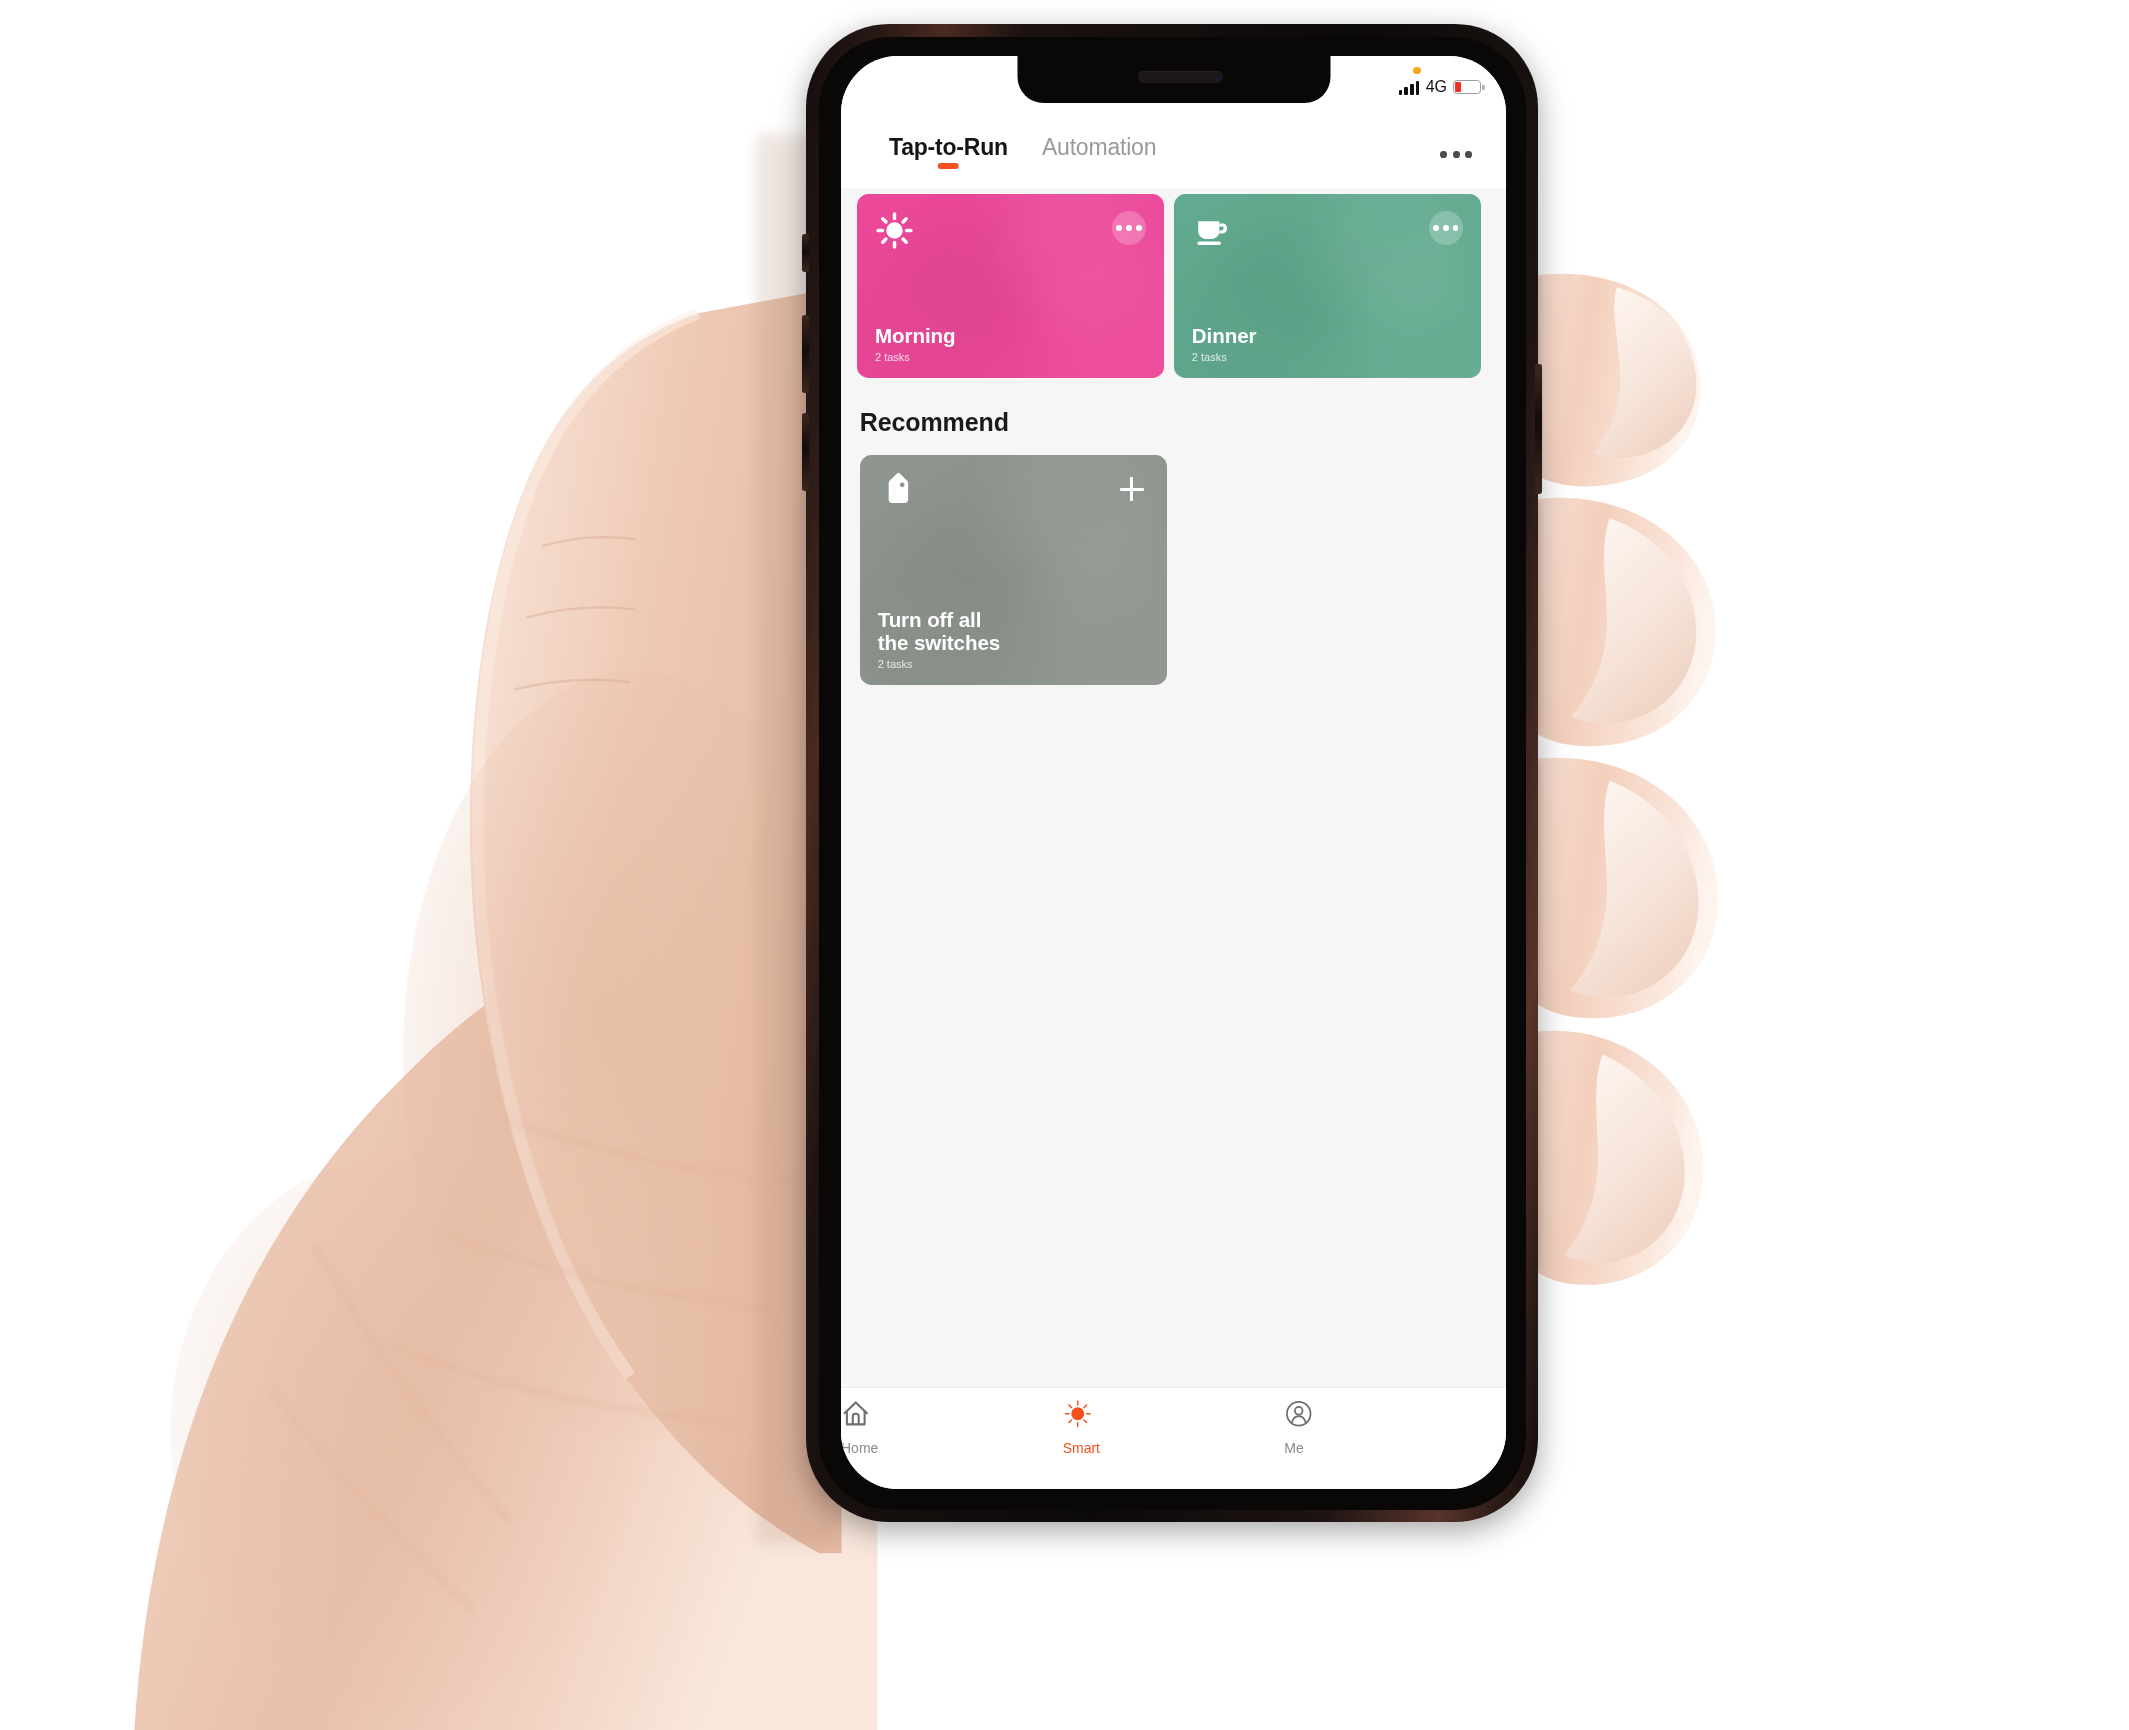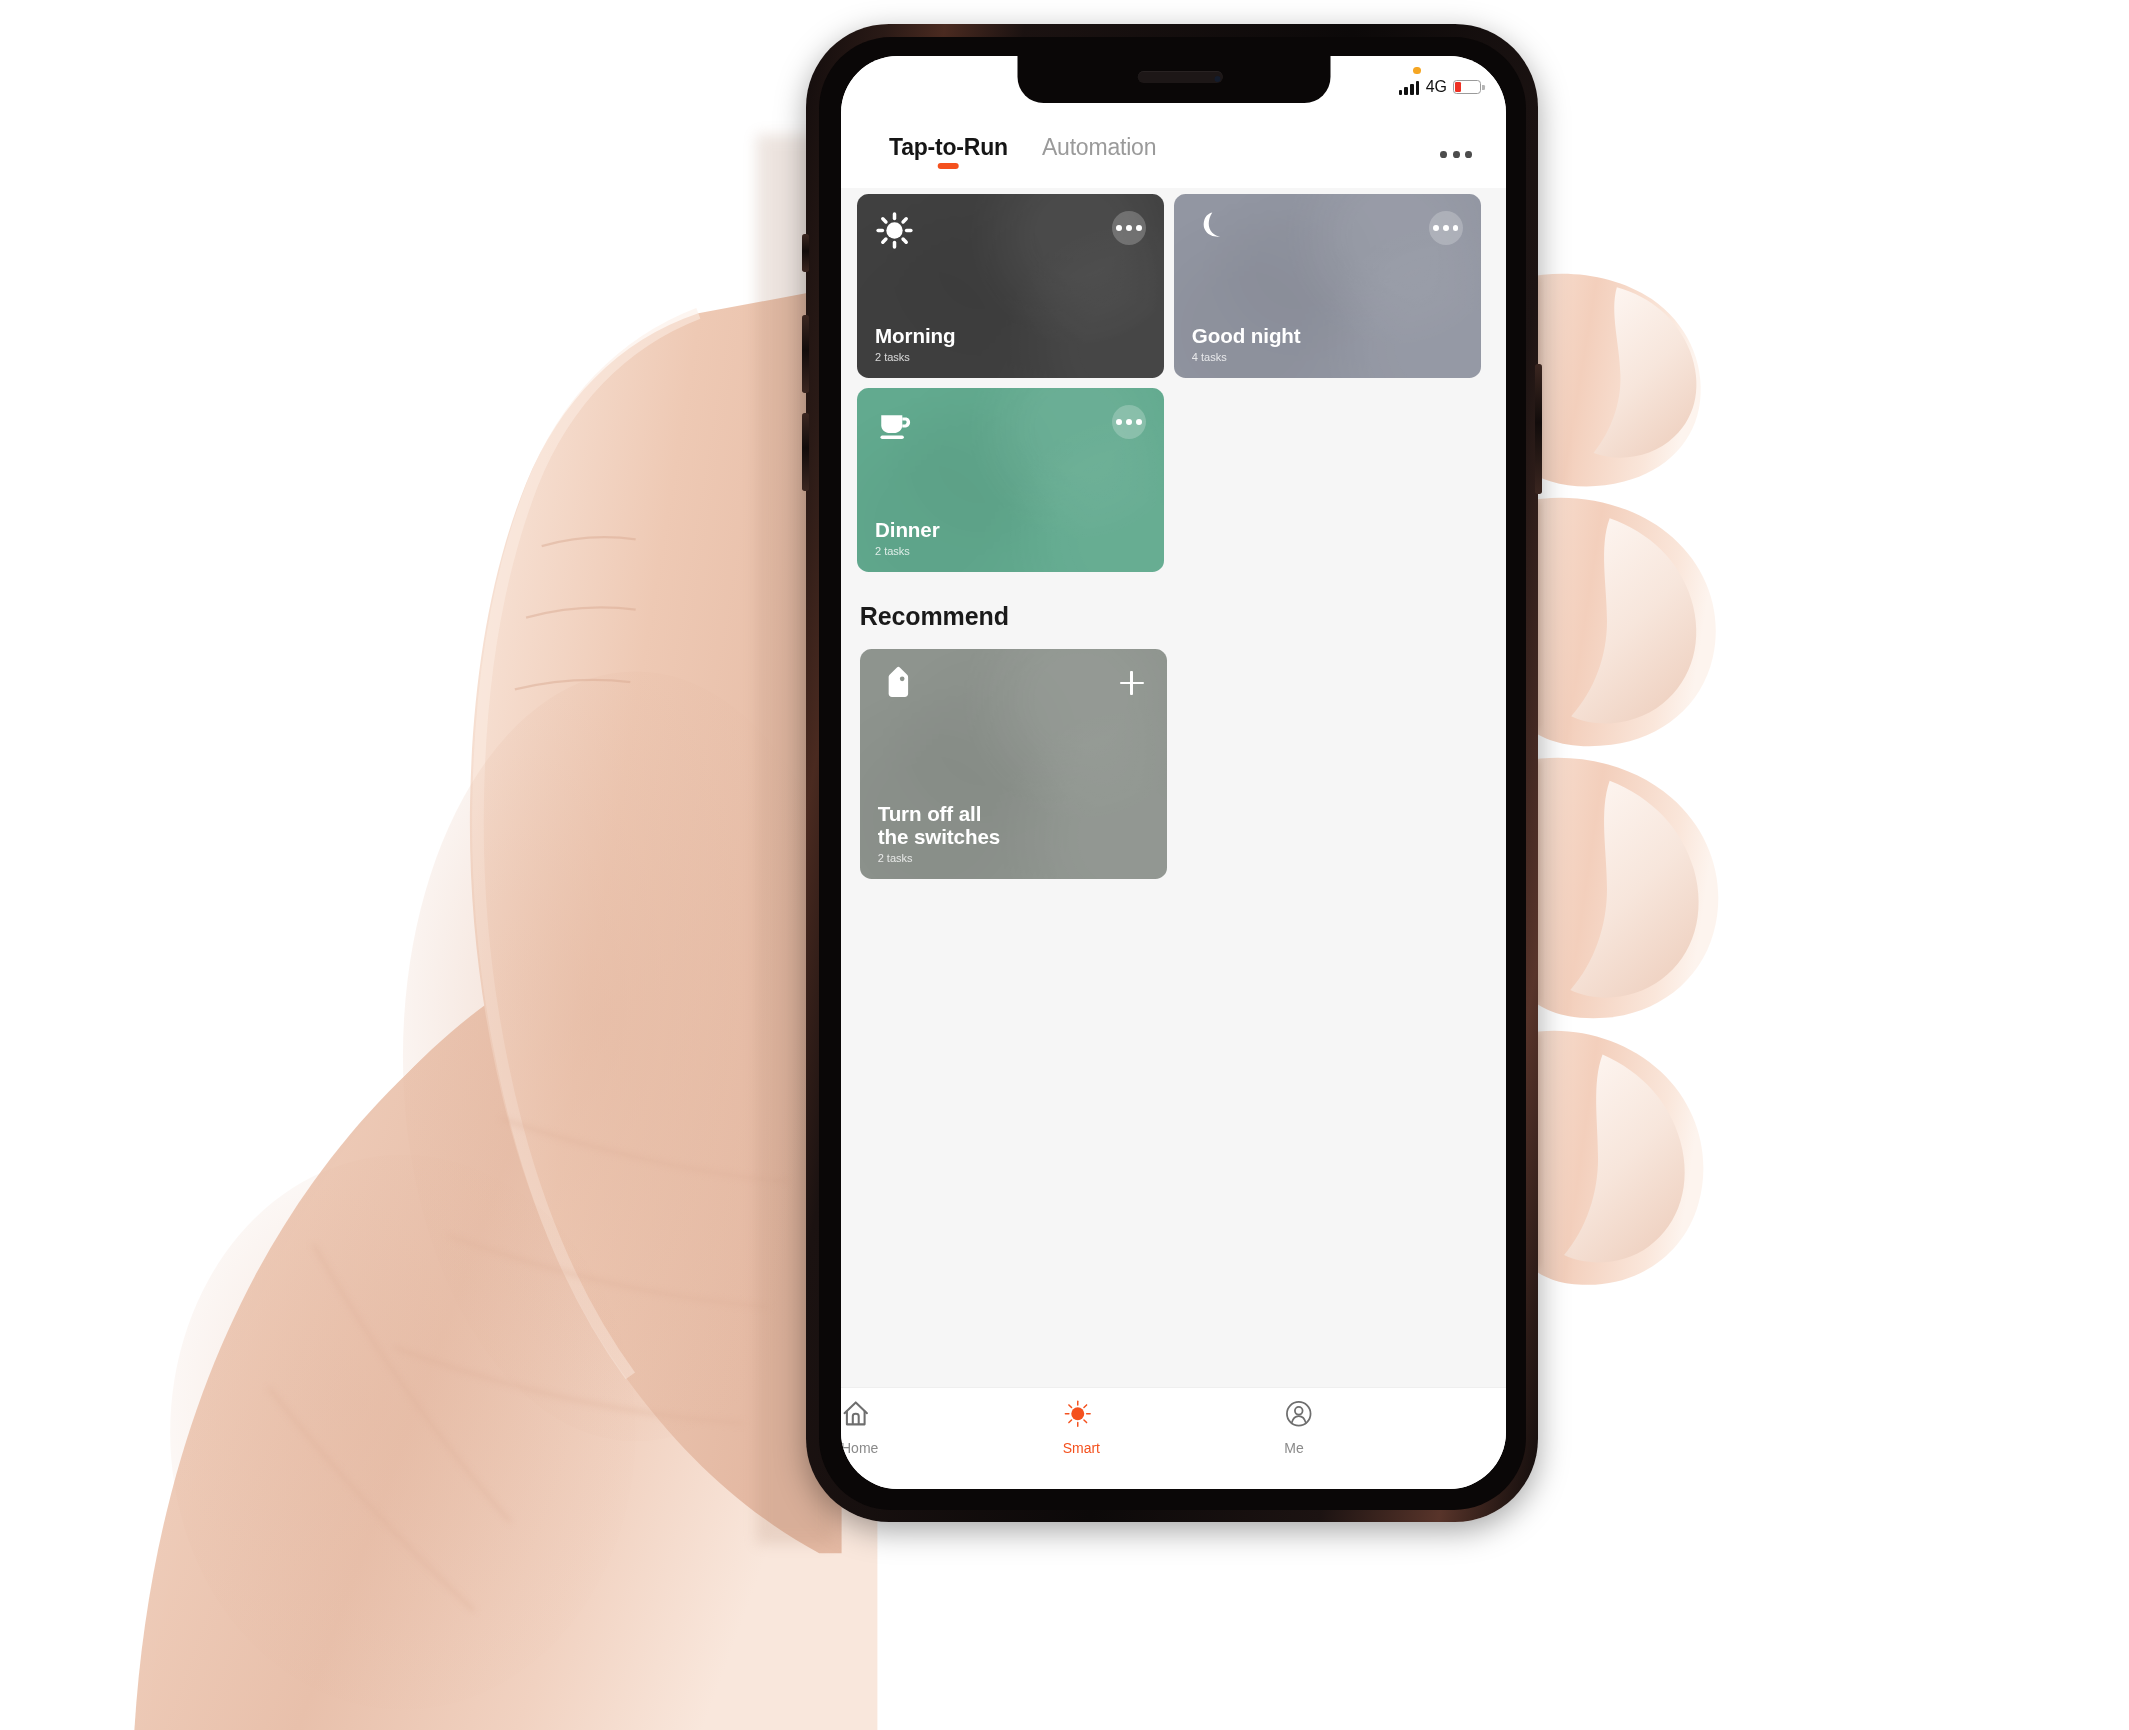--- a/index.html
+++ b/index.html
@@ -516,21 +516,21 @@
         <span></span>
           <span></span>
           <span></span>
       </div>
     </div>
 
     <div id="content">
 
       <div id="scene-grid">
 
-        <div class="scene-card tall" style="background:#404040">
+        <div class="scene-card tall" style="background:#ec4899">
           <div class="card-texture"></div>
           <div class="card-top">
             <div class="card-icon">
               <svg viewBox="0 0 100 100">
                 <circle cx="50" cy="50" r="21" fill="#fff"></circle>
                 <g stroke="#fff" stroke-width="9" stroke-linecap="round">
                   <line x1="50" y1="8" x2="50" y2="19"></line>
                   <line x1="50" y1="81" x2="50" y2="92"></line>
                   <line x1="8" y1="50" x2="19" y2="50"></line>
                   <line x1="81" y1="50" x2="92" y2="50"></line>
@@ -546,40 +546,20 @@
                 <span class="dot"></span>
                 <span class="dot"></span>
             </div>
           </div>
           <div class="card-bottom">
             <div class="card-title">Morning</div>
             <div class="card-subtitle">2 tasks</div>
           </div>
         </div>
 
-        <div class="scene-card tall" style="background:#9296A2">
-          <div class="card-texture"></div>
-          <div class="card-top">
-            <div class="card-icon">
-              <svg viewBox="0 0 100 100">
-                <path d="M66 66 C 40 66, 24 46, 32 22 C 36 11, 44 6, 52 4
-                         C 40 22, 40 44, 52 56 C 58 62, 66 66, 72 66 Z" fill="#fff"></path>
-              </svg>
-            </div>
-            <div class="card-action">
-              <span class="dot"></span>
-                <span class="dot"></span>
-                <span class="dot"></span>
-            </div>
-          </div>
-          <div class="card-bottom">
-            <div class="card-title">Good night</div>
-            <div class="card-subtitle">4 tasks</div>
-          </div>
-        </div>
 
         <div class="scene-card tall" style="background:#62AA8F">
           <div class="card-texture"></div>
           <div class="card-top">
             <div class="card-icon">
               <svg viewBox="0 0 100 100">
                 <path d="M16 26 H70 V52 C70 64, 60 72, 48 72 H38 C26 72, 16 64, 16 52 Z" fill="#fff"></path>
                 <path d="M70 32 H78 C86 32, 90 38, 90 44 C90 52, 84 58, 76 58 H70 V50 H75
                          C79 50, 81 47, 81 44 C81 41, 79 40, 76 40 H70 Z" fill="#fff"></path>
                 <rect x="14" y="78" width="60" height="9" rx="4.5" fill="#fff"></rect>

